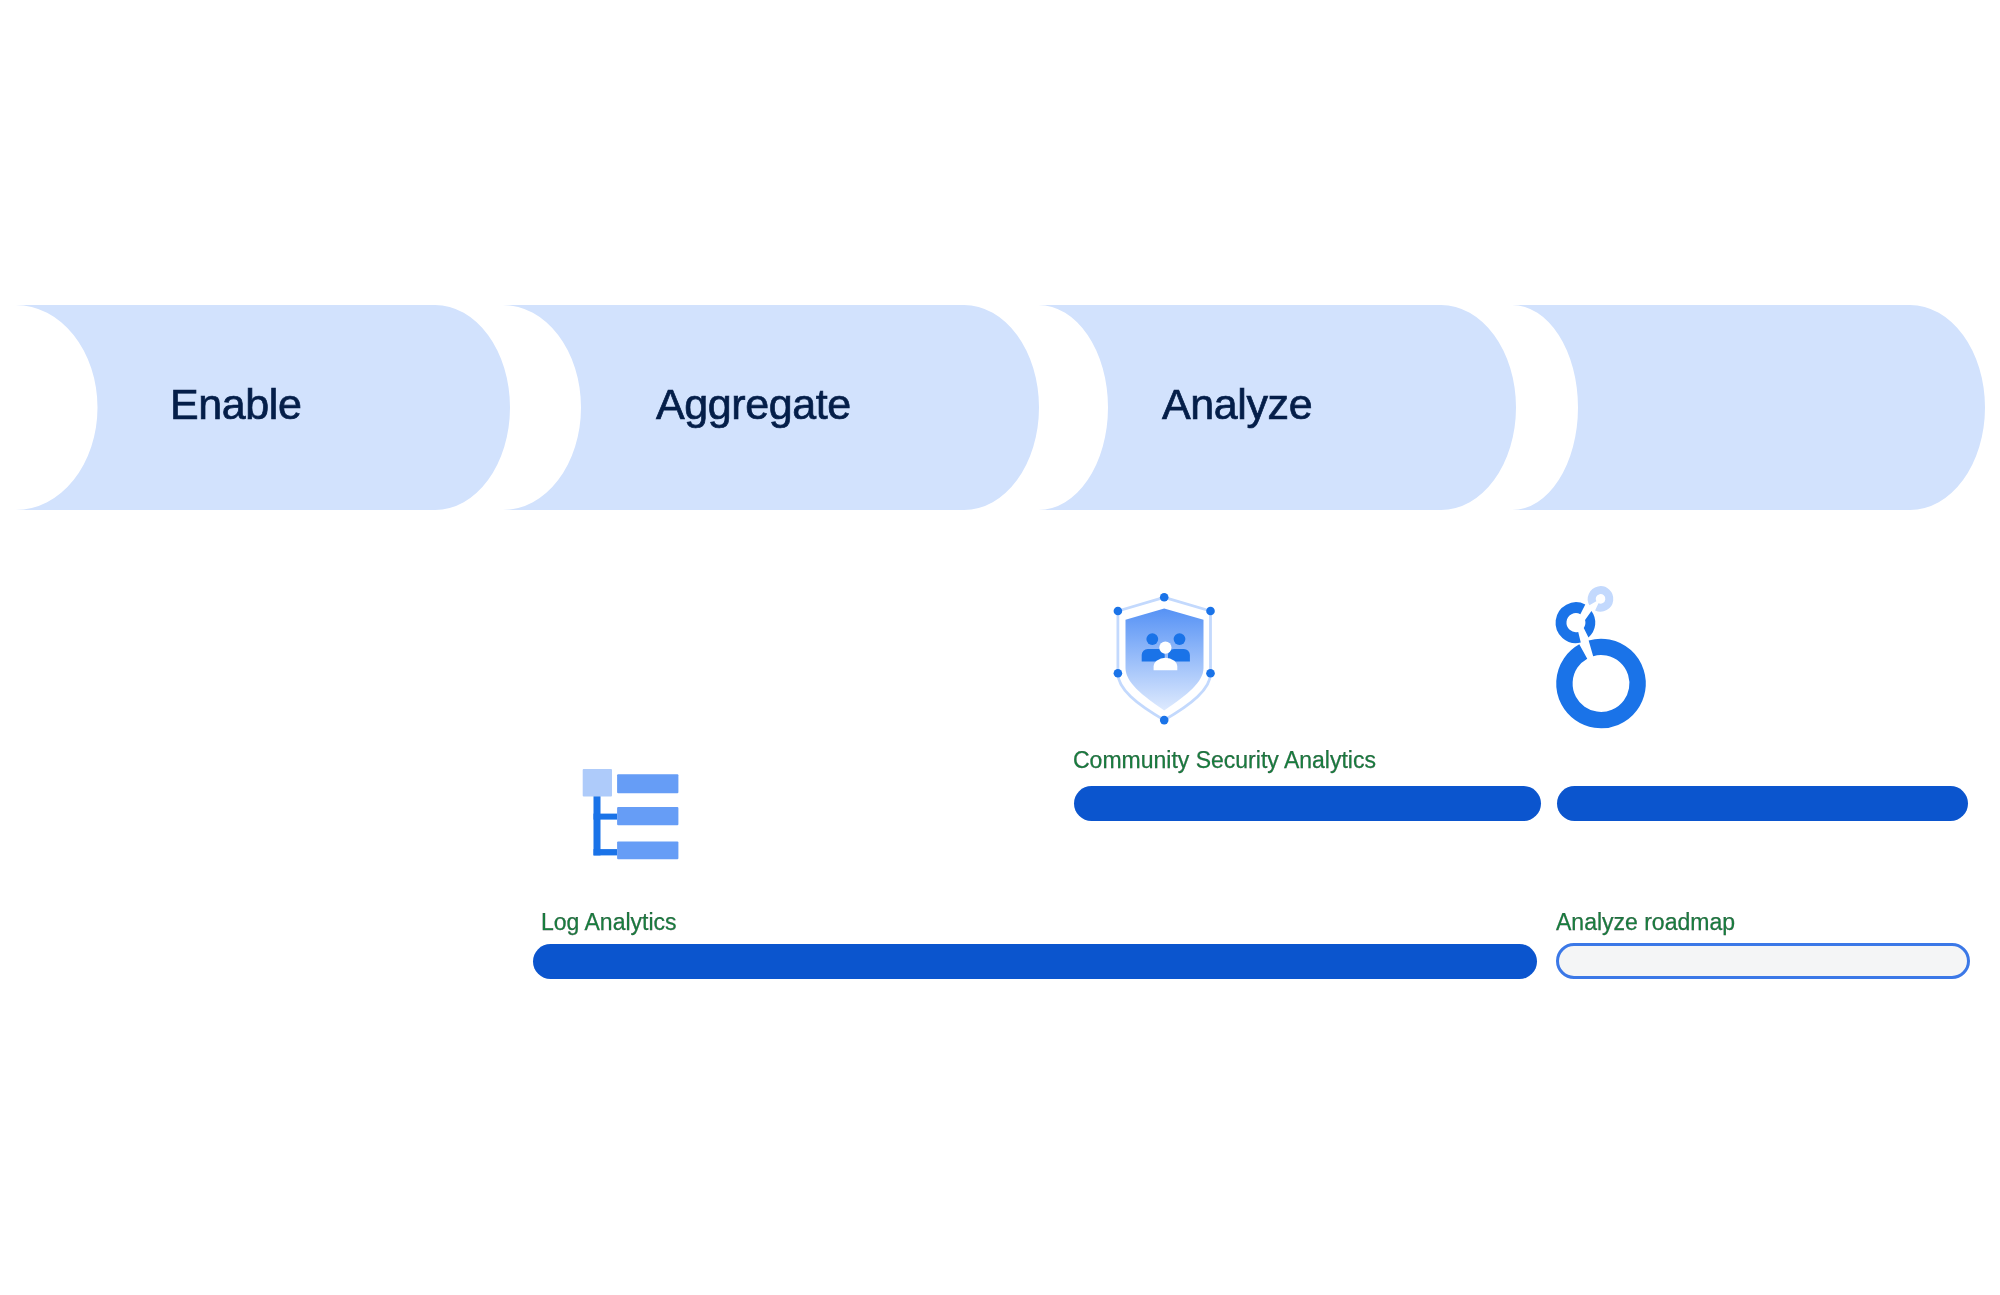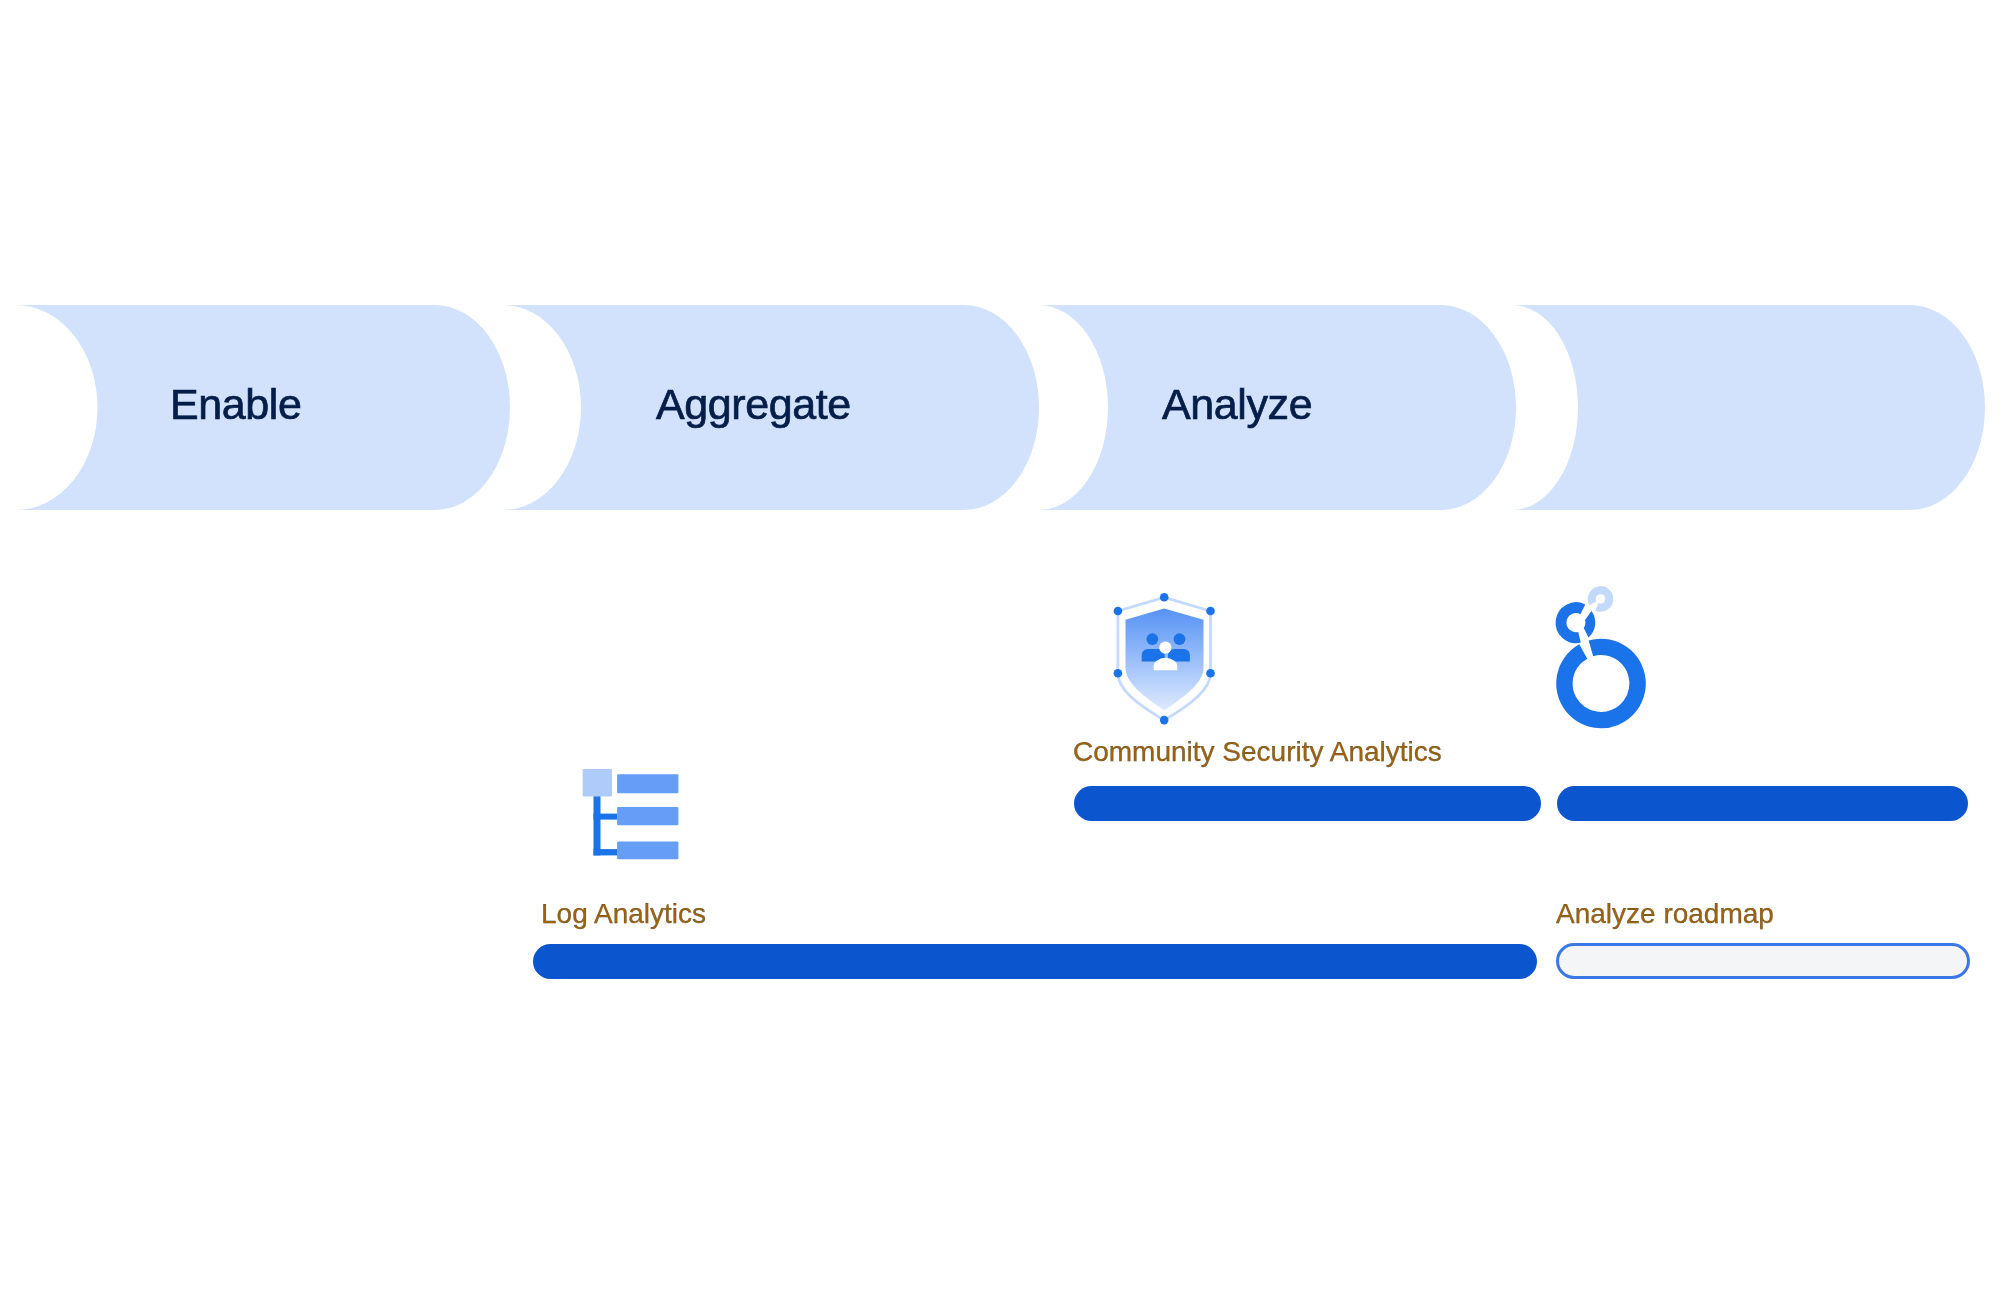--- a/index.html
+++ b/index.html
@@ -4,22 +4,22 @@
 <title>Security analytics pipeline</title>
 <style>
   html,body{margin:0;padding:0;background:#ffffff;}
   body{width:2000px;height:1295px;position:relative;overflow:hidden;
        font-family:"Liberation Sans",sans-serif;}
   #stage{position:absolute;left:0;top:0;width:2000px;height:1295px;background:#fff;}
   #pills{position:absolute;left:0;top:0;width:2000px;height:560px;}
   .stage-label{position:absolute;font-size:43px;font-weight:400;color:#041e49;
                white-space:nowrap;line-height:63px;letter-spacing:-0.4px;
                -webkit-text-stroke:0.7px #041e49;}
-  .item-label{position:absolute;font-size:28px;font-weight:400;color:#a16207;
-              white-space:nowrap;line-height:34px;-webkit-text-stroke:0.25px #3c4043;}
+  .item-label{position:absolute;font-size:23px;font-weight:400;color:#15803d;
+              white-space:nowrap;line-height:34px;margin-top:8px;-webkit-text-stroke:0.25px #3c4043;}
   .bar{position:absolute;border-radius:999px;box-sizing:border-box;}
   .icon{position:absolute;}
 </style>
 </head>
 <body>
 
 <div id="stage">
 
   <svg id="pills" viewBox="0 0 2000 560" aria-hidden="true">
     <path fill="#d2e2fd" d="M 15.8 305 L 435 305 A 75 102.5 0 0 1 435 510 L 15.8 510 A 81.7 102.5 0 0 0 15.8 305 Z"></path>

